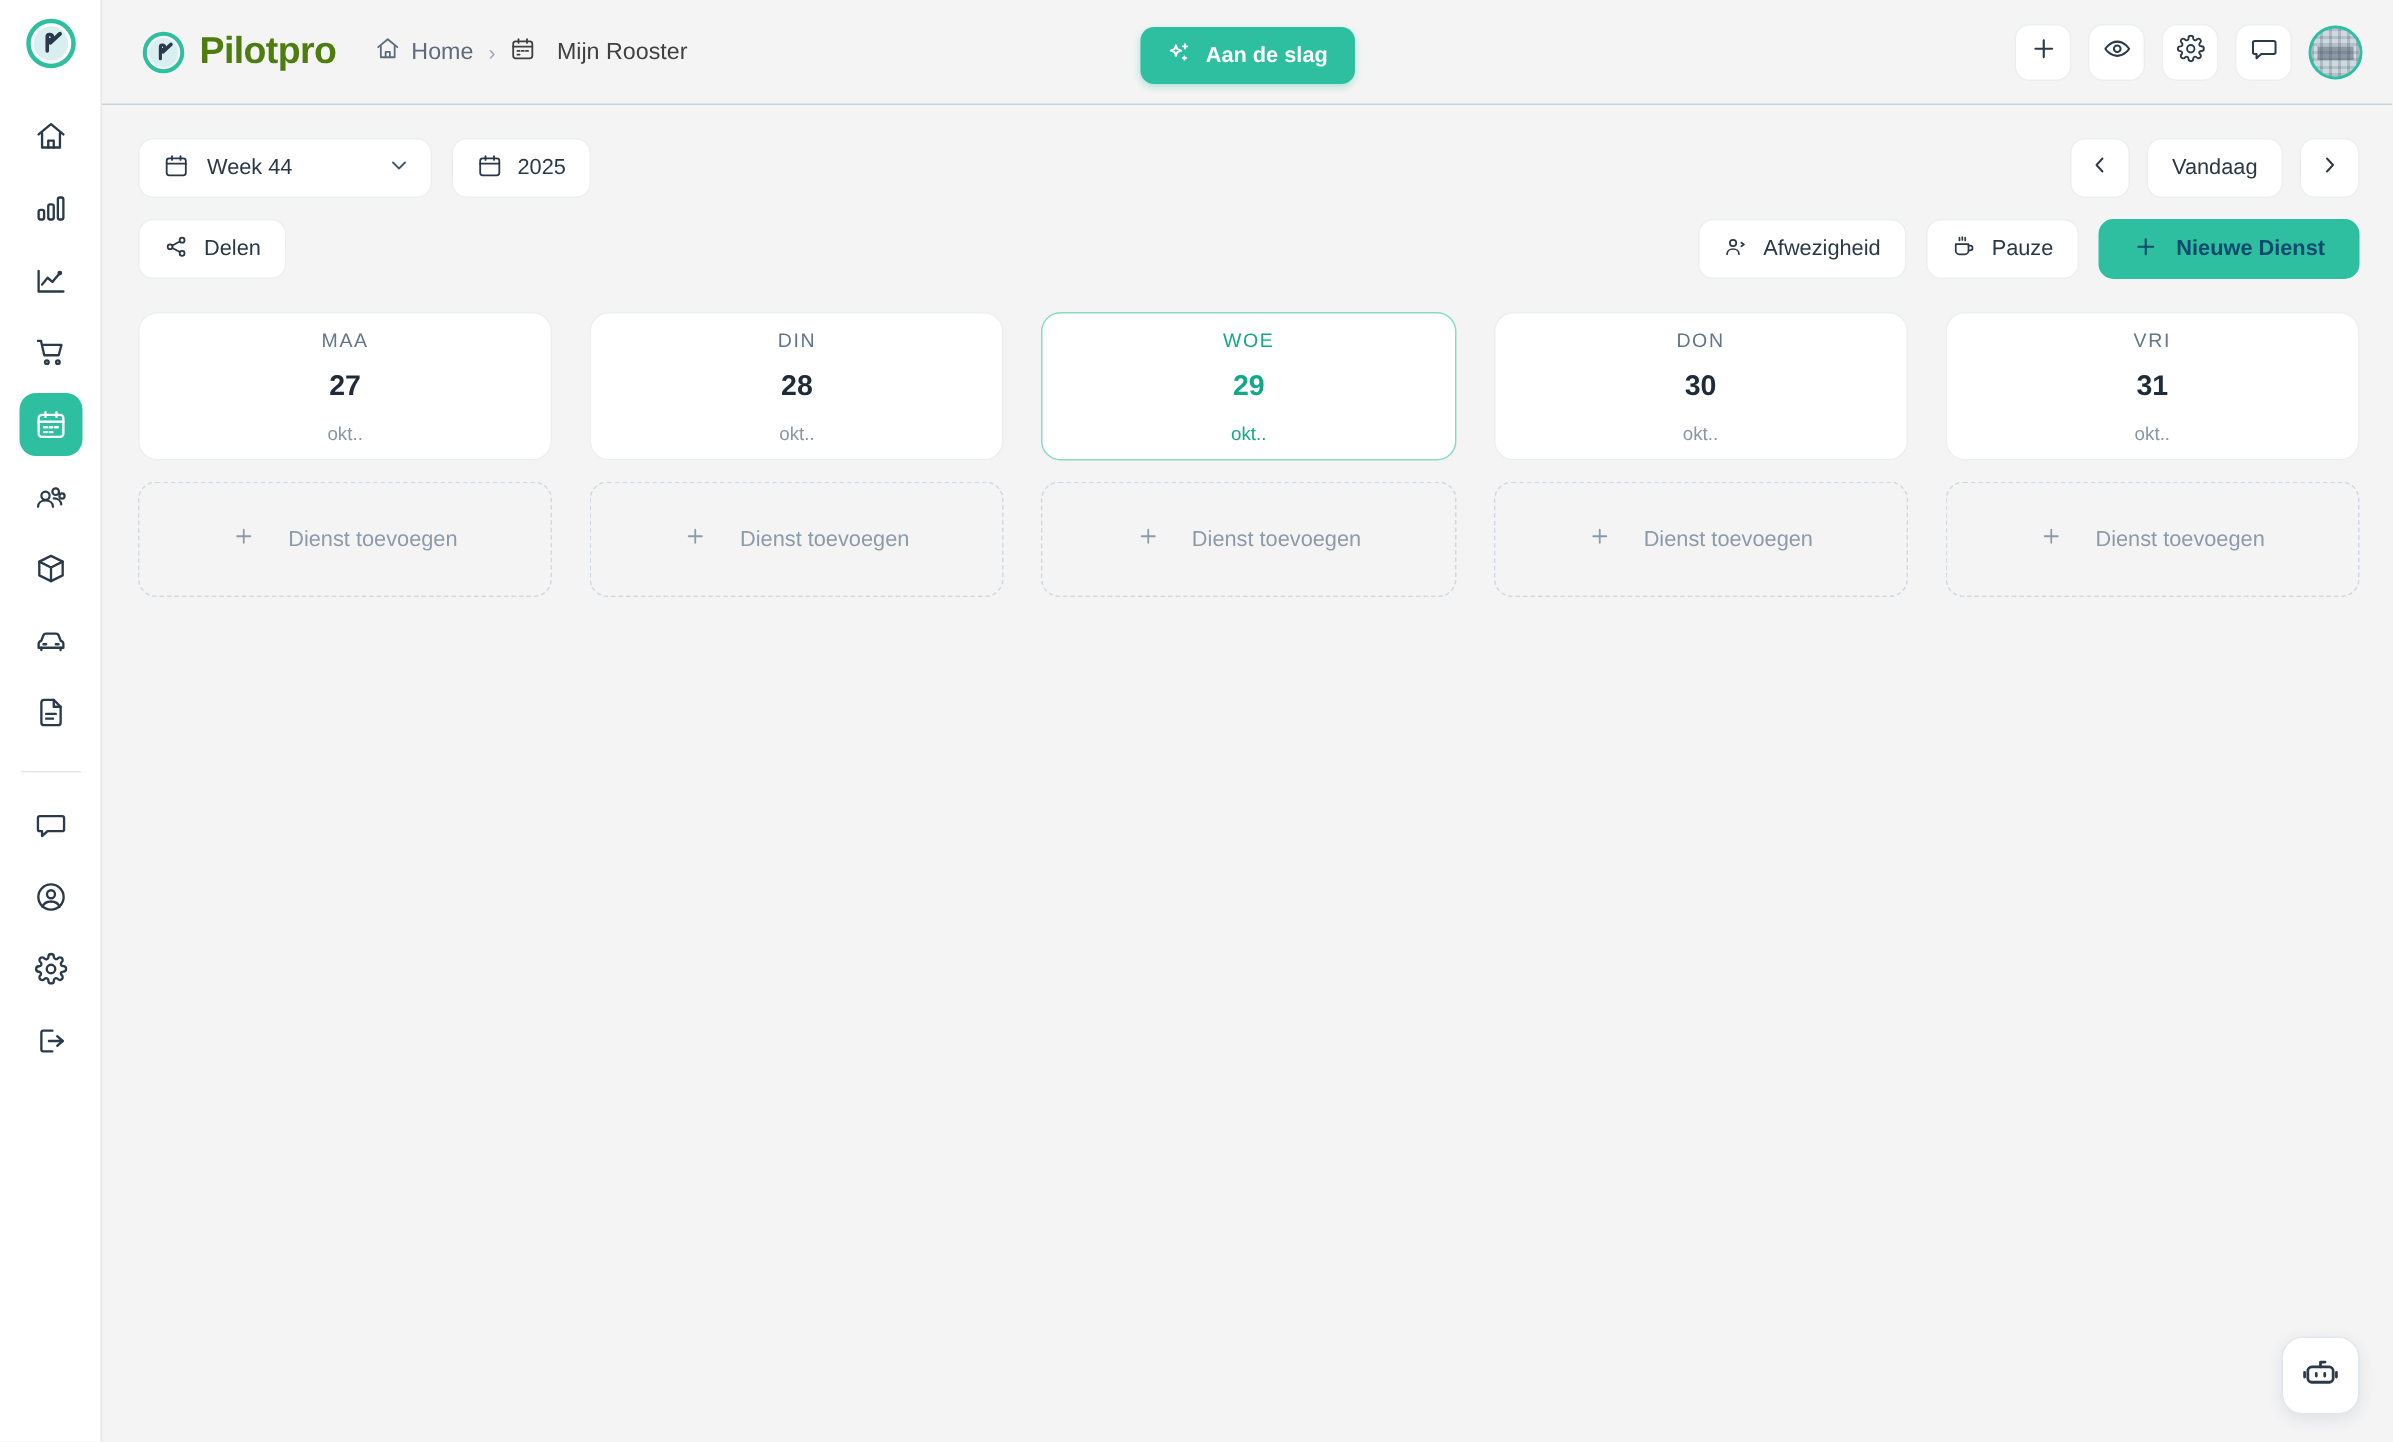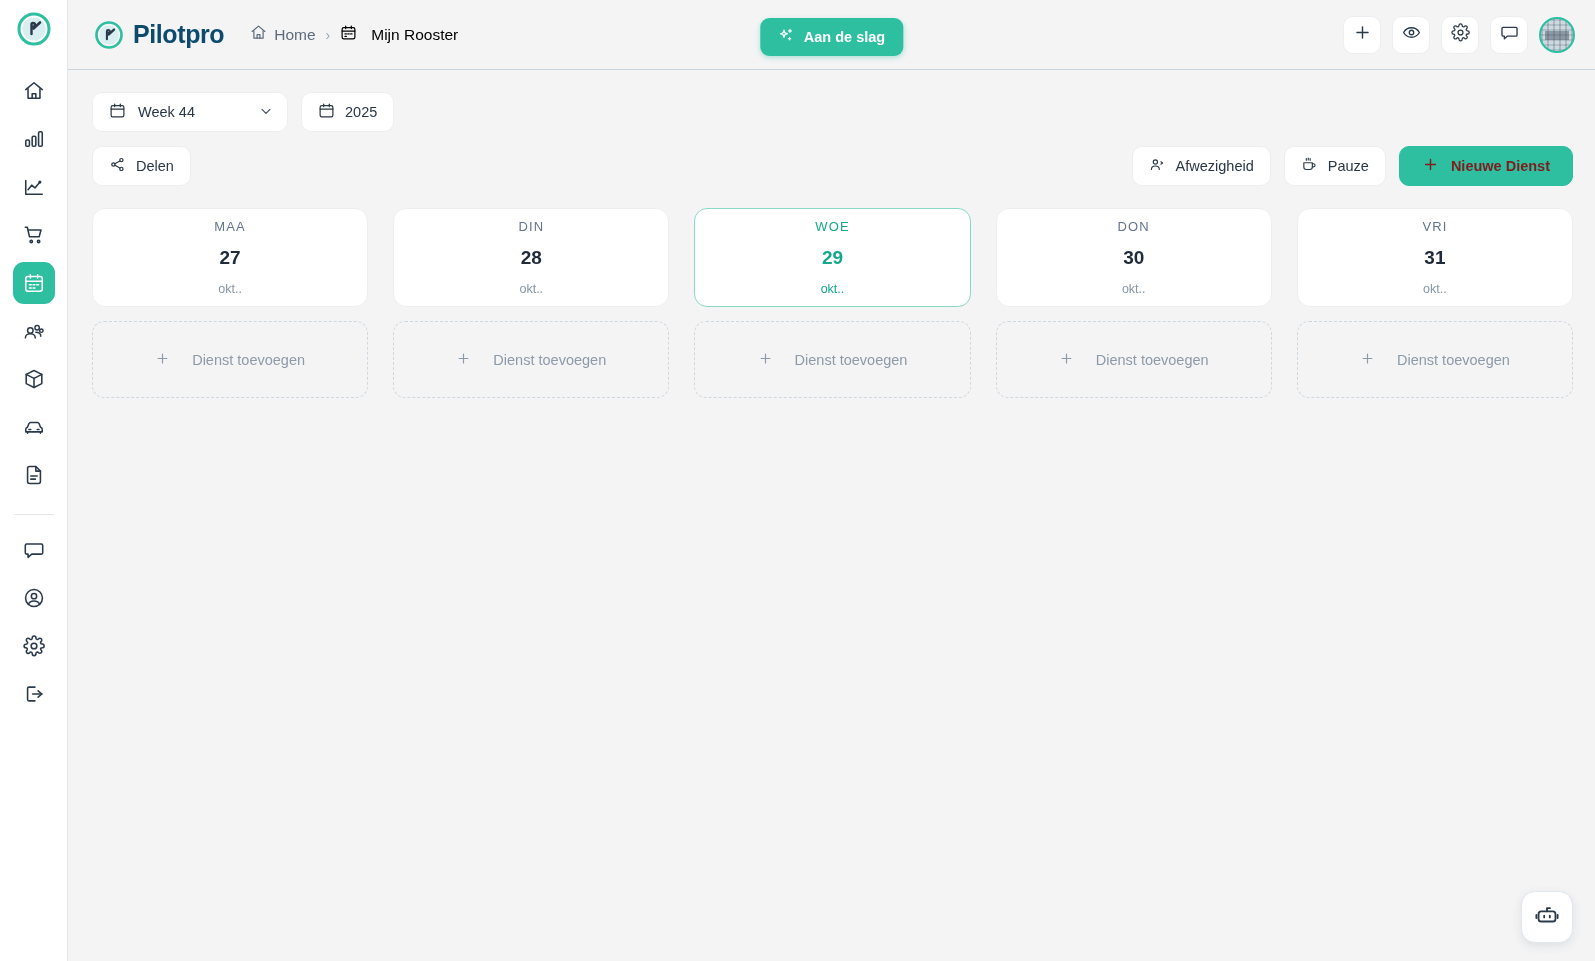--- a/index.html
+++ b/index.html
@@ -47,27 +47,27 @@
   
   .header {
     height: 70px; flex: 0 0 70px;
     background: #f4f4f5;
     border-bottom: 1px solid #c9d3dd;
     display: flex; align-items: center;
     padding: 0 20px 0 26px;
     position: relative;
   }
   .logo-wrap { display: flex; align-items: center; gap: 9px; }
-  .logo-text { font-size: 25px; font-weight: bold; letter-spacing: -0.4px; color: #0c4a6e; }
+  .logo-text { font-size: 25px; font-weight: bold; letter-spacing: -0.4px; color: #4d7c0f; }
   .breadcrumb {
     display: flex; align-items: center; gap: 10px;
     margin-left: 26px; font-size: 15.5px; color: #5d6b7c;
   }
   .breadcrumb .crumb { display: flex; align-items: center; gap: 7px; cursor: pointer; }
-  .breadcrumb .crumb.current { color: #000000; gap: 14px; }
+  .breadcrumb .crumb.current { color: #404040; gap: 14px; }
   .breadcrumb .sep { color: #9aa7b5; font-size: 14px; }
 
   .cta-center {
     position: absolute; left: 50%; top: 18px; transform: translateX(-50%);
   }
   .cta-btn {
     background: #2dbfa0; color: #ffffff;
     border: none; border-radius: 9px;
     height: 38px; padding: 10px 18px;
     display: flex; align-items: center; gap: 9px;
@@ -114,21 +114,21 @@
     background: #ffffff; border: 1px solid #eceff2;
     display: inline-flex; align-items: center; gap: 10px;
     padding: 0 16px;
     font-size: 14.5px; color: #2a3745;
     cursor: pointer; white-space: nowrap;
     font-family: "Liberation Sans", sans-serif;
   }
   .pill.with-caret { padding-right: 13px; gap: 12px; min-width: 196px; justify-content: flex-start; }
   .pill .caret { margin-left: auto; color: #47566a; }
   .pill.primary {
-    background: #2dbfa0; border-color: #2dbfa0; color: #7f1d1d; font-weight: bold;
+    background: #2dbfa0; border-color: #2dbfa0; color: #0c4a6e; font-weight: bold;
     padding: 0 22px; gap: 12px;
   }
   .pill.square { padding: 0; width: 40px; justify-content: center; }
   .spacer { flex: 1 1 auto; }
 
   .nav-group { display: flex; align-items: center; gap: 11px; }
 
   
   .day-grid {
     display: grid; grid-template-columns: repeat(5, 1fr);
@@ -415,20 +415,39 @@
                 <path d="M3 10h18"></path>
                 <path d="M8 3v3.5"></path>
                 <path d="M16 3v3.5"></path>
             </svg>
           </span>
           <span>2025</span>
         </div>
 
         <div class="spacer"></div>
 
+        <div class="nav-group">
+          <div class="pill square">
+            <span>
+              <svg width="16" height="16" viewBox="0 0 24 24" fill="none" stroke="currentColor" stroke-width="1.9" stroke-linecap="round" stroke-linejoin="round">
+                <path d="M14.5 5.5 8.5 12l6 6.5"></path>
+              </svg>
+            </span>
+          </div>
+          <div class="pill">
+            <span>Vandaag</span>
+          </div>
+          <div class="pill square">
+            <span>
+              <svg width="16" height="16" viewBox="0 0 24 24" fill="none" stroke="currentColor" stroke-width="1.9" stroke-linecap="round" stroke-linejoin="round">
+                <path d="M9.5 5.5 15.5 12l-6 6.5"></path>
+              </svg>
+            </span>
+          </div>
+        </div>
       </div>
 
       <div class="toolbar-row second">
 
 
 
         <div class="pill">
           <span>
             <svg width="17" height="17" viewBox="0 0 24 24" fill="none" stroke="currentColor" stroke-width="1.7" stroke-linecap="round" stroke-linejoin="round">
               <circle cx="17.5" cy="5.8" r="2.3"></circle>

